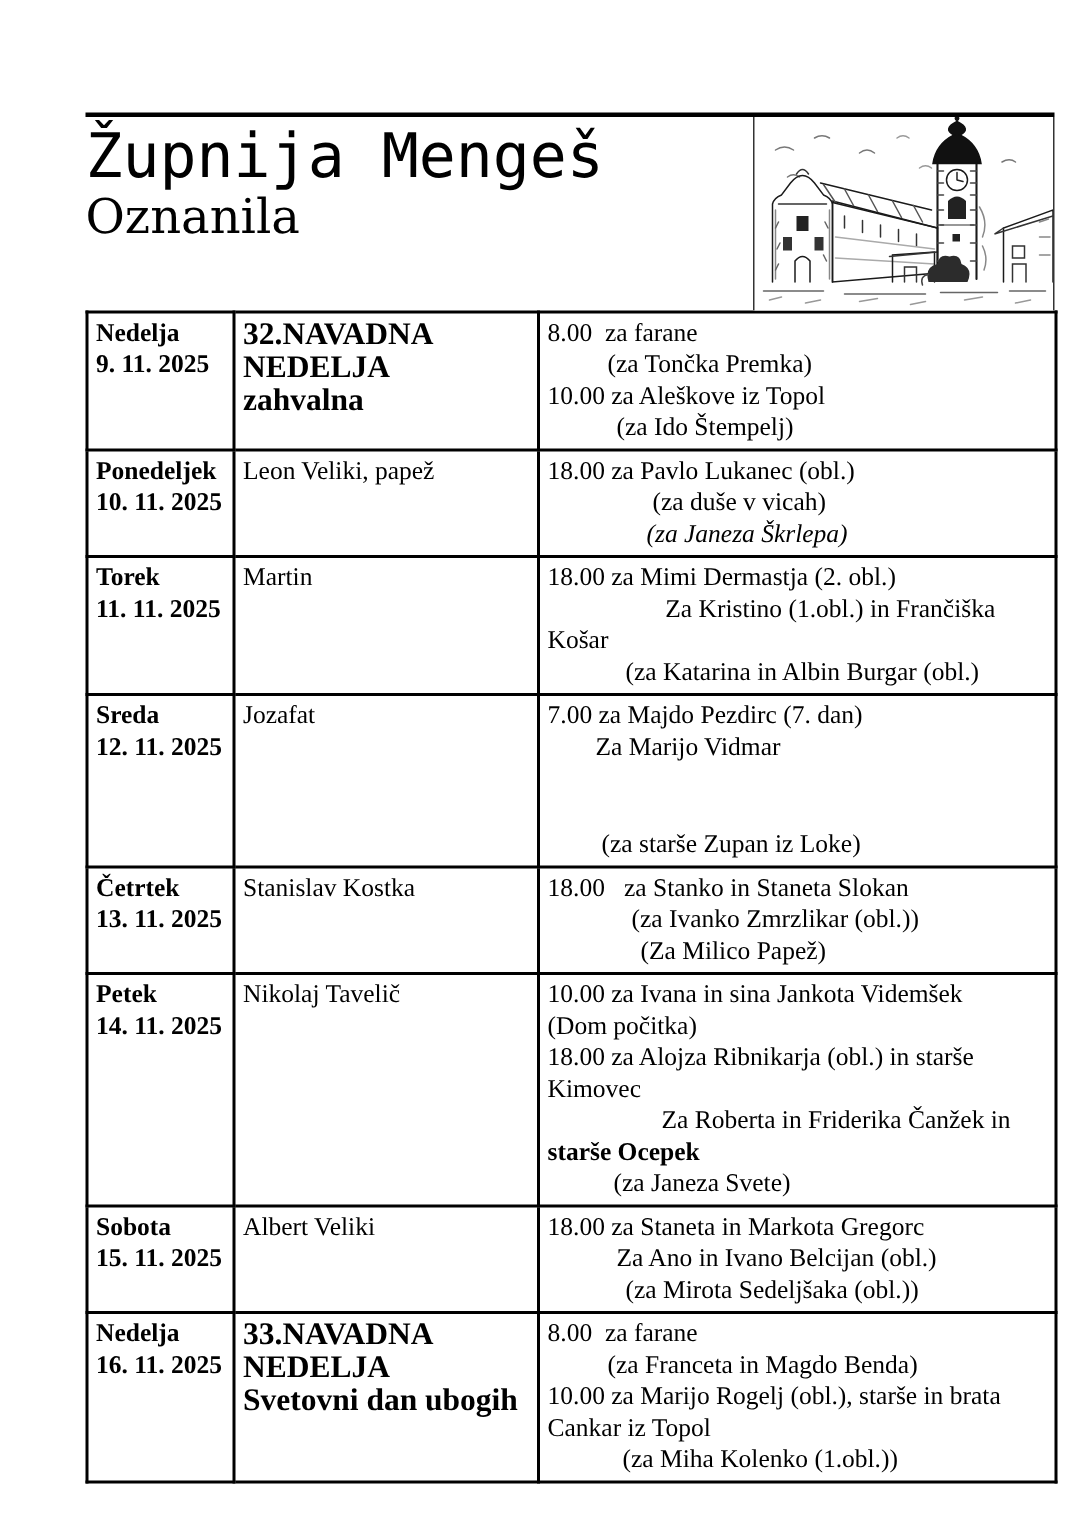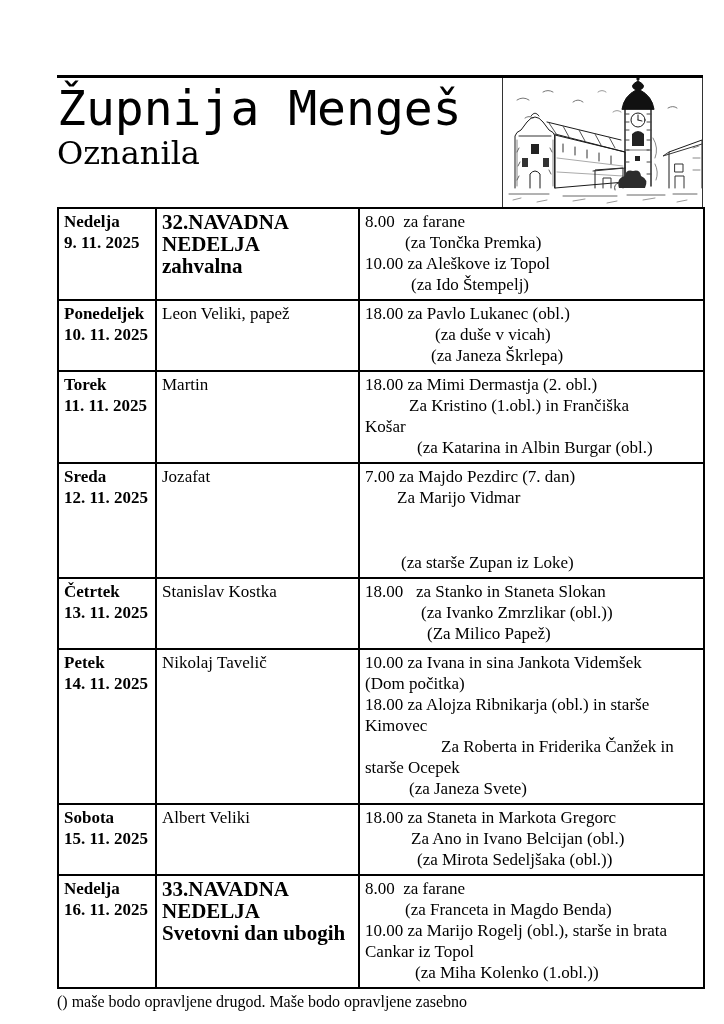--- a/index.html
+++ b/index.html
@@ -22,21 +22,21 @@
     width: 646px;
   }
   
   .header {
     position: relative;
     border-top: 3px solid #000000;
     height: 129px;
   }
   .title-line1 {
     font-family: "DejaVu Sans Mono", monospace;
-    font-size: 48px;
+    font-size: 41px;
     line-height: 1.18;
     margin-top: 2px;
     white-space: nowrap;
   }
   .title-line2 {
     font-family: "DejaVu Serif", serif;
     font-size: 32px;
     line-height: 1.05;
     white-space: nowrap;
   }
@@ -181,34 +181,34 @@
           <td class="col-date">
             <div>Ponedeljek</div>
             <div>10. 11. 2025</div>
           </td>
           <td class="col-feast">
             <div class="feast-line">Leon Veliki, papež</div>
           </td>
           <td class="col-masses">
             <div class="mass-line" style="padding-left: 0px;">18.00 za Pavlo Lukanec (obl.)</div>
             <div class="mass-line" style="padding-left: 70px;">(za duše v vicah)</div>
-            <div class="mass-line" style="padding-left: 66px;">(za Janeza Škrlepa)</div>
+            <div class="mass-line" style="padding-left: 66px; font-style: italic;">(za Janeza Škrlepa)</div>
           </td>
         </tr>
         <tr>
           <td class="col-date">
             <div>Torek</div>
             <div>11. 11. 2025</div>
           </td>
           <td class="col-feast">
             <div class="feast-line">Martin</div>
           </td>
           <td class="col-masses">
             <div class="mass-line" style="padding-left: 0px;">18.00 za Mimi Dermastja (2. obl.)</div>
-            <div class="mass-line" style="padding-left: 44px;">Za Kristino (1.obl.) in Frančiška</div>
+            <div class="mass-line" style="padding-left: 44px; text-align: center;">Za Kristino (1.obl.) in Frančiška</div>
             <div class="mass-line" style="padding-left: 0px;">Košar</div>
             <div class="mass-line" style="padding-left: 52px;">(za Katarina in Albin Burgar (obl.)</div>
           </td>
         </tr>
         <tr>
           <td class="col-date">
             <div>Sreda</div>
             <div>12. 11. 2025</div>
           </td>
           <td class="col-feast">
@@ -241,21 +241,21 @@
           </td>
           <td class="col-feast">
             <div class="feast-line">Nikolaj Tavelič</div>
           </td>
           <td class="col-masses">
             <div class="mass-line" style="padding-left: 0px;">10.00 za Ivana in sina Jankota Videmšek</div>
             <div class="mass-line" style="padding-left: 0px;">(Dom počitka)</div>
             <div class="mass-line" style="padding-left: 0px;">18.00 za Alojza Ribnikarja (obl.) in starše</div>
             <div class="mass-line" style="padding-left: 0px;">Kimovec</div>
             <div class="mass-line" style="padding-left: 76px;">Za Roberta in Friderika Čanžek in</div>
-            <div class="mass-line" style="padding-left: 0px;">starše Ocepek</div>
+            <div class="mass-line" style="padding-left: 0px; font-weight: bold;">starše Ocepek</div>
             <div class="mass-line" style="padding-left: 44px;">(za Janeza Svete)</div>
           </td>
         </tr>
         <tr>
           <td class="col-date">
             <div>Sobota</div>
             <div>15. 11. 2025</div>
           </td>
           <td class="col-feast">
             <div class="feast-line">Albert Veliki</div>
@@ -280,15 +280,14 @@
             <div class="mass-line" style="padding-left: 0px;">8.00  za farane</div>
             <div class="mass-line" style="padding-left: 40px;">(za Franceta in Magdo Benda)</div>
             <div class="mass-line" style="padding-left: 0px;">10.00 za Marijo Rogelj (obl.), starše in brata</div>
             <div class="mass-line" style="padding-left: 0px;">Cankar iz Topol</div>
             <div class="mass-line" style="padding-left: 50px;">(za Miha Kolenko (1.obl.))</div>
           </td>
         </tr>
       </tbody>
   </table>
 
-  <div class="footnote">() maše bodo opravljene drugod. Maše bodo opravljene zasebno</div>
 
 </div>
 
 </body></html>

